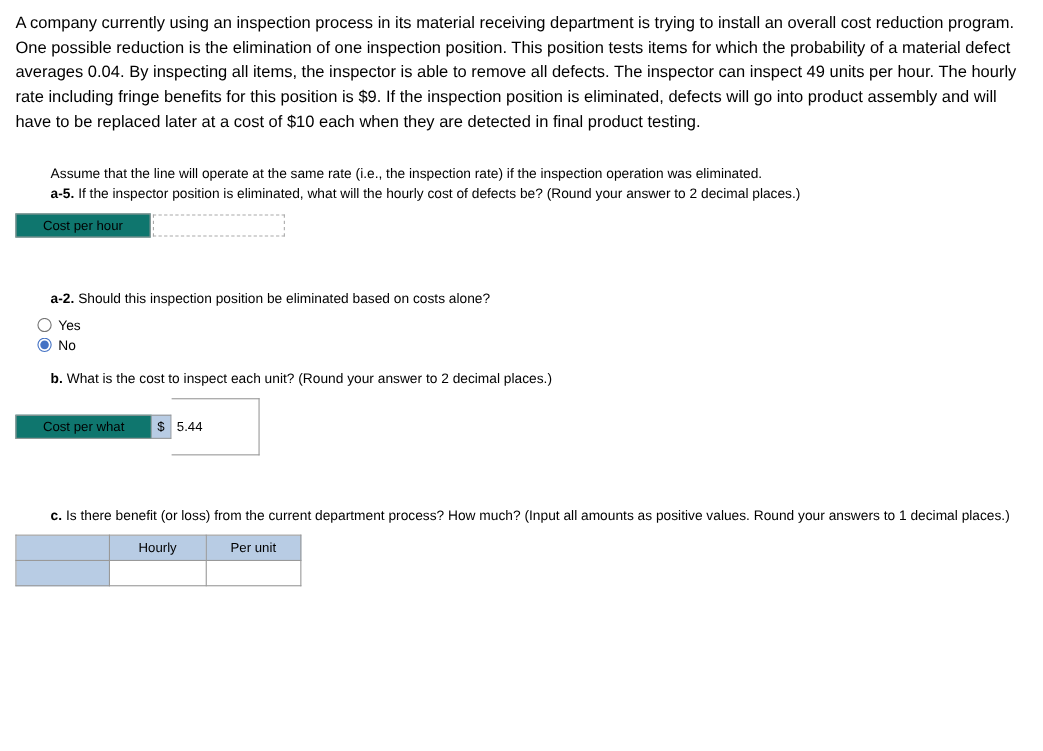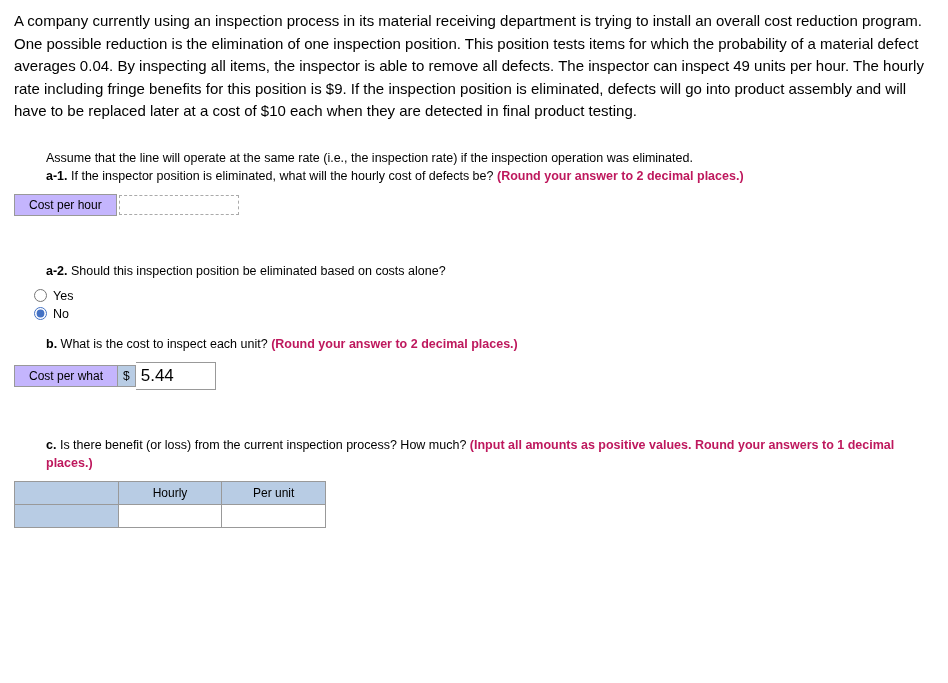--- a/index.html
+++ b/index.html
@@ -28,39 +28,39 @@
     }
 
     .question-text {
       font-size: 12.5px;
       line-height: 1.5;
       margin-bottom: 8px;
       margin-left: 32px;
     }
 
     .bold-blue {
-      color: #be185d;
-      font-weight: bold;
+      color: #000000;
+      font-weight: normal;
     }
 
     .section-label {
       font-weight: bold;
     }
 
     .input-row {
       display: flex;
       align-items: center;
       margin-top: 6px;
       margin-bottom: 6px;
     }
 
     .field-label {
-      background-color: #c4b5fd;
-      border: 1px solid #999;
-      padding: 3px 14px;
+      background-color: #0f766e;
+      border: 1px solid #999;
+      padding: 3px 24px;
       font-size: 12px;
       min-width: 90px;
       display: inline-block;
     }
 
     .dotted-input {
       border: none;
       border-bottom: 1px dashed #999;
       outline: none;
       font-size: 12px;
@@ -75,22 +75,22 @@
       background-color: #b8cce4;
       border: 1px solid #999;
       border-left: none;
       padding: 3px 5px;
       font-size: 12px;
     }
 
     .value-input {
       border: 1px solid #999;
       border-left: none;
-      padding: 3px 5px;
-      font-size: 17px;
+      padding: 18px 5px;
+      font-size: 12px;
       width: 80px;
       outline: none;
     }
 
     .radio-group {
       margin: 6px 0 6px 20px;
     }
 
     .radio-option {
       display: flex;
@@ -103,21 +103,21 @@
       margin-right: 6px;
       accent-color: #4472c4;
     }
 
     .table-container {
       margin-top: 8px;
     }
 
     .answer-table {
       border-collapse: collapse;
-      width: 312px;
+      width: 260px;
     }
 
     .answer-table th {
       background-color: #b8cce4;
       border: 1px solid #999;
       padding: 4px 10px;
       font-size: 12px;
       font-weight: normal;
       text-align: center;
     }
@@ -154,21 +154,21 @@
 
 <div class="intro-text">
   <span>A company currently using an inspection process in its material receiving department is trying to install an overall cost reduction program. One possible reduction is the elimination of one inspection position. This position tests items for which the probability of a material defect averages 0.04. By inspecting all items, the inspector is able to remove all defects. The inspector can inspect 49 units per hour. The hourly rate including fringe benefits for this position is $9. If the inspection position is eliminated, defects will go into product assembly and will have to be replaced later at a cost of $10 each when they are detected in final product testing.</span>
 </div>
 
 <div class="spacer"></div>
 
 <div class="question-block">
   <p class="question-text">
     <span>Assume that the line will operate at the same rate (i.e., the inspection rate) if the inspection operation was eliminated.</span><br>
-    <span class="section-label">a-1.</span>
+    <span class="section-label">a-5.</span>
     <span>If the inspector position is eliminated, what will the hourly cost of defects be?</span>
     <span class="bold-blue">(Round your answer to 2 decimal places.)</span>
   </p>
 
   <div class="input-row">
     <span class="field-label">Cost per hour</span>
     <input class="dotted-input" type="text" value="" style="">
   </div>
 </div>
 
@@ -205,21 +205,21 @@
     <input class="value-input" type="text" value="5.44" style="">
   </div>
 </div>
 
 <div class="spacer"></div>
 <div class="spacer"></div>
 
 <div class="question-block">
   <p class="question-text">
     <span class="section-label">c.</span>
-    <span>Is there benefit (or loss) from the current inspection process? How much?</span>
+    <span>Is there benefit (or loss) from the current department process? How much?</span>
     <span class="bold-blue">(Input all amounts as positive values. Round your answers to 1 decimal places.)</span>
   </p>
 
   <div class="table-container">
     <table class="answer-table">
       <thead>
         <tr>
           <th style="background-color:#b8cce4;width:80px;"></th>
           <th>Hourly</th>
           <th>Per unit</th>

